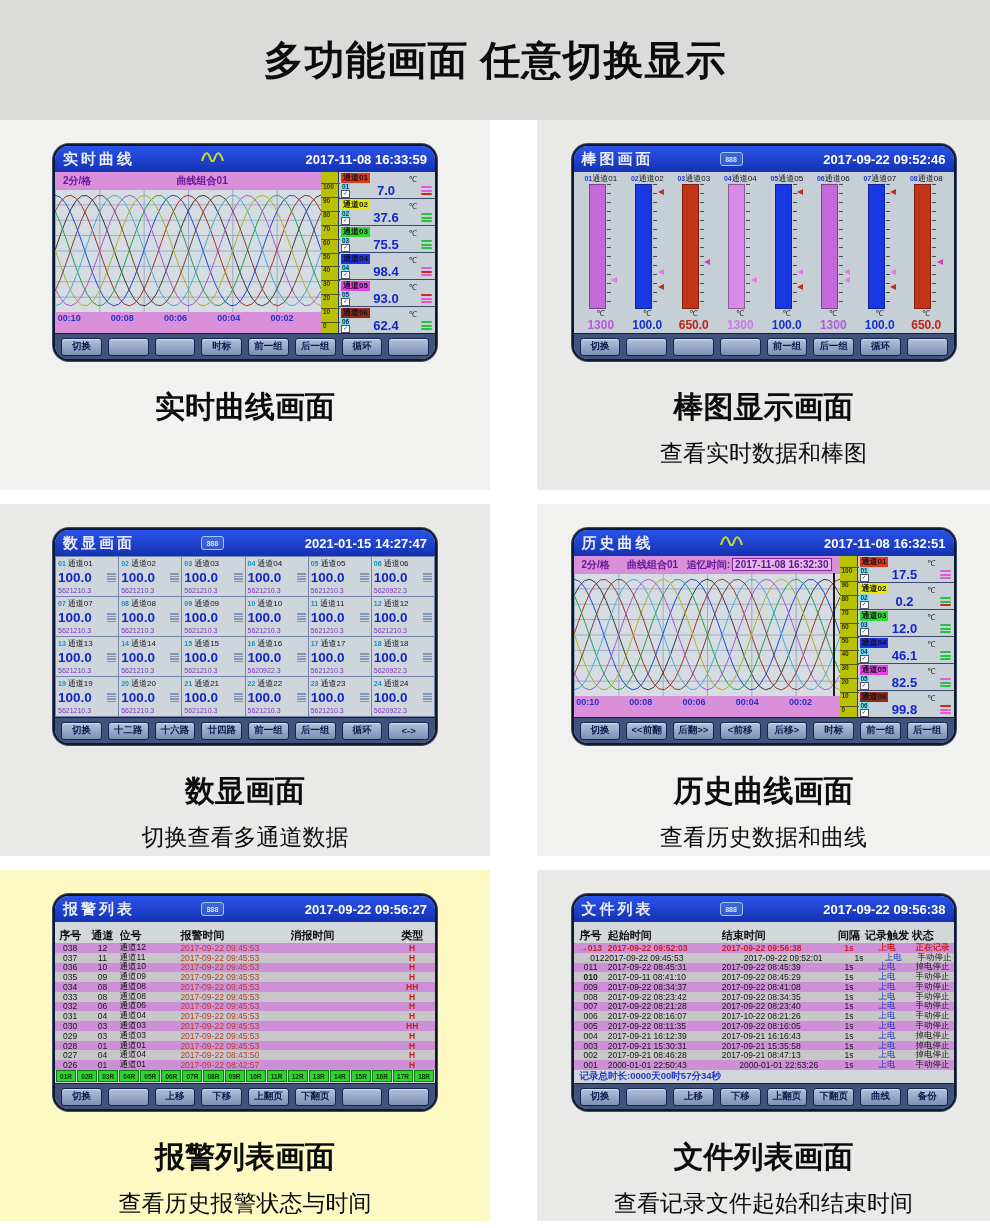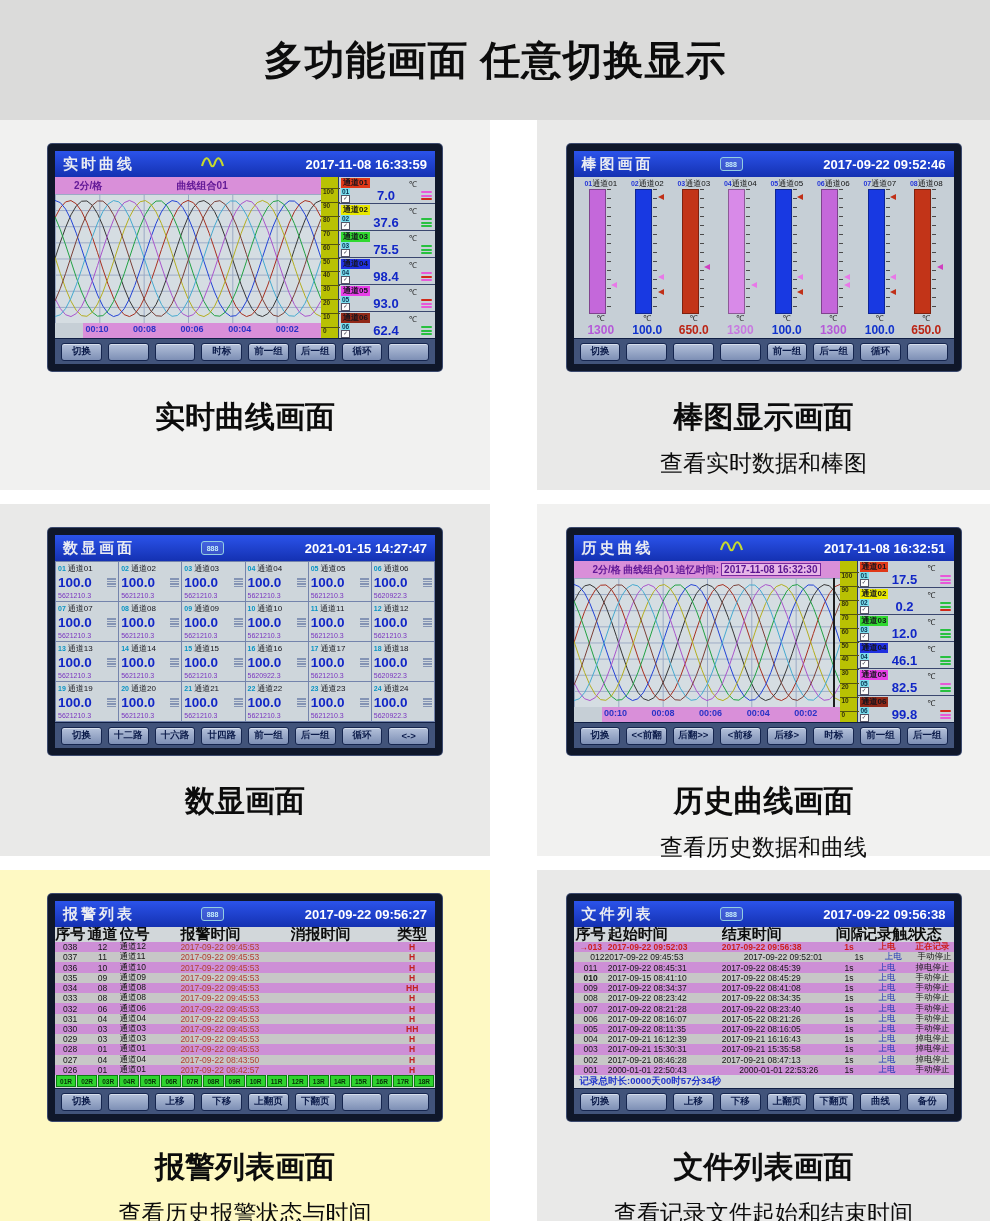--- a/index.html
+++ b/index.html
@@ -10,38 +10,38 @@
   .cell{display:flex;flex-direction:column;align-items:center;}
   .cell:nth-child(1){background:#f1f1f0;}
   .cell:nth-child(2){background:#e9e9e8;}
   .cell:nth-child(3){background:#e9e9e8;}
   .cell:nth-child(4){background:#f1f1f0;}
   .cell:nth-child(5){background:#fef9c3;}
   .cell:nth-child(6){background:#e9e9e8;}
   .cell h2{margin:26px 0 0;font-size:30px;font-weight:bold;color:#0c0c0c;}
   .cell p{margin:10px 0 0;font-size:23px;color:#0c0c0c;}
   
-  .dev{width:380px;height:213px;margin-top:24px;border:7px solid #0f172a;box-shadow:0 0 0 1px #3c4a6e;border-radius:4px;overflow:hidden;display:flex;flex-direction:column;background:#c6cfd6;flex:none;}
+  .dev{width:380px;height:213px;margin-top:24px;border:2px solid #0f172a;box-shadow:0 0 0 1px #3c4a6e;border-radius:16px;overflow:hidden;display:flex;flex-direction:column;background:#c6cfd6;flex:none;}
   .dev-h{height:26px;flex:none;background:linear-gradient(#2b53ea,#1431b2);display:flex;align-items:center;padding:0 8px;position:relative;}
   .dev-h .t{color:#e9ebf2;font-weight:bold;font-size:15px;letter-spacing:3px;}
   .dev-h .logo{position:absolute;left:146px;top:4px;}
   .dev-h .dt{margin-left:auto;color:#fff;font-weight:bold;font-size:13px;}
   .usb{width:21px;height:12px;border:1px solid #93cee2;border-radius:3px;background:rgba(255,255,255,.14);color:#c6eefa;font-size:7px;font-weight:bold;display:flex;align-items:center;justify-content:center;margin-top:2px;}
   .dev-f{height:25px;flex:none;background:#41537a;border-top:1px solid #101f44;display:flex;align-items:center;padding:0 3px;}
   .btn{flex:1;height:16px;margin:0 3px;background:linear-gradient(#b4c1da,#7d8fb5);border:1px solid #15254e;border-radius:3px;box-shadow:inset 0 1px 0 #d7dfec;font-size:9.5px;font-weight:bold;color:#0b1b4a;display:flex;align-items:center;justify-content:center;white-space:nowrap;}
   .main{flex:1;display:flex;min-height:0;}
   
   .cv-left{flex:1;display:flex;flex-direction:column;min-width:0;}
-  .cv-top{height:17px;flex:none;background:#d98fd9;color:#641a98;font-weight:bold;font-size:10px;display:flex;align-items:center;padding:0 19px;white-space:nowrap;}
+  .cv-top{height:17px;flex:none;background:#d98fd9;color:#641a98;font-weight:bold;font-size:10px;display:flex;align-items:center;padding:0 8px;white-space:nowrap;}
   .cv-top .sp{flex:1;}
   .rec-box{border:1px solid #7a2aa0;background:#e7b6e7;padding:0 2px;color:#5a1490;margin-left:2px;}
   .cv-chart{flex:1;position:relative;background:#d5dde2;background-image:linear-gradient(to right,#9aa9c4 1px,transparent 1px),linear-gradient(to bottom,#9aa9c4 1px,transparent 1px);background-size:16.666% 12.5%;overflow:hidden;}
   .cv-chart svg{position:absolute;inset:0;width:100%;height:100%;}
   .cursor{position:absolute;top:0;bottom:0;right:5px;width:1.5px;background:#1c1c1c;}
-  .cv-bottom{height:15px;flex:none;background:#d98fd9;position:relative;font-size:9px;color:#2a33c6;font-weight:bold;margin-left:28px;}
+  .cv-bottom{height:21px;flex:none;background:#d98fd9;position:relative;font-size:9px;color:#2a33c6;font-weight:bold;}
   .cv-bottom span{position:absolute;top:1px;}
   .cv-scale{width:17px;flex:none;background:#b9c103;position:relative;font-size:6.5px;font-weight:bold;color:#35350a;}
   .cv-scale i{position:absolute;left:0;width:100%;font-style:normal;border-top:1px solid #55550f;line-height:1;padding-left:2px;}
   .cv-chs{width:96px;flex:none;background:#c8d1d8;display:flex;flex-direction:column;border-left:1px solid #2a3a66;}
   .ch{flex:1;border-bottom:1px solid #3a476f;display:flex;flex-direction:column;padding:1px 2px 0;min-height:0;}
   .ch:last-child{border-bottom:none;}
   .ch-top{display:flex;align-items:center;height:10px;flex:none;}
   .ch-name{font-size:8px;font-weight:bold;line-height:10px;padding:0 2px;color:#14141c;}
   .ch-unit{margin-left:auto;font-size:8px;margin-right:16px;color:#222;}
   .ch-bot{flex:1;display:flex;align-items:center;min-height:0;}
@@ -68,21 +68,21 @@
   .dg-top{display:flex;gap:2px;align-items:center;height:10px;flex:none;}
   .dg-num{font-size:7px;color:#0894c4;font-weight:bold;}
   .dg-name{font-size:8px;color:#14141c;}
   .dg-mid{flex:1;display:flex;align-items:center;min-height:0;}
   .dg-val{font-size:13.5px;font-weight:bold;color:#1126c6;flex:1;}
   .dg-ham{width:9px;display:flex;flex-direction:column;gap:1px;flex:none;}
   .dg-ham i{height:1.5px;background:#8494b4;}
   .dg-sub{font-size:7px;color:#7a35c0;height:8px;line-height:8px;}
   
   .tb-main{flex:1;display:flex;flex-direction:column;background:#d2d7da;min-height:0;}
-  .tb-head{display:flex;font-weight:bold;font-size:15px;height:15px;flex:none;align-items:center;color:#0c0c0c;}
+  .tb-head{display:flex;font-weight:bold;font-size:11px;height:15px;flex:none;align-items:center;color:#0c0c0c;margin-top:6px;}
   .tb-rows{flex:1;display:flex;flex-direction:column;min-height:0;}
   .tr{flex:1;display:flex;align-items:center;font-size:8.5px;color:#161616;min-height:0;}
   .tr.odd{background:#cd8fd6;}
   .tr.even{background:#c7c7c7;}
   .tc{overflow:hidden;white-space:nowrap;}
   .al-time{color:#b34031;}
   .al-type{color:#c32020;font-weight:bold;}
   .fl-trig{color:#2038b8;}
   .tr.cur, .tr.cur .tc{color:#cc2020;font-weight:bold;}
   .al-tabs{height:12px;flex:none;display:flex;gap:1px;padding:0 1px 1px;}
@@ -783,20 +783,21 @@
           <div class="btn">十二路</div>
           <div class="btn">十六路</div>
           <div class="btn">廿四路</div>
           <div class="btn">前一组</div>
           <div class="btn">后一组</div>
           <div class="btn">循环</div>
           <div class="btn">&lt;-&gt;</div>
         </div>
       </div>
     <h2>数显画面</h2>
+    <p>切换查看多通道数据</p>
   </section>
   <section class="cell">
     <div class="dev">
         <div class="dev-h">
           <span class="t">历史曲线</span>
           <span class="logo"><svg width="26" height="14" viewBox="0 0 26 14">
               <path d="M1 11 C4 1 7 1 9.5 9 C10.5 12 12.5 12 13.5 9 C16 1 19 1 22 11" fill="none" stroke="#c6da2e" stroke-width="2.2"></path>
             </svg></span>
           <span class="dt">2017-11-08 16:32:51</span>
         </div>
@@ -1166,21 +1167,21 @@
             <div class="tr odd">
               <span class="tc" style="width: 9%; text-align: center;">011</span>
               <span class="tc" style="width: 30%; text-align: left;">2017-09-22 08:45:31</span>
               <span class="tc" style="width: 30%; text-align: left;">2017-09-22 08:45:39</span>
               <span class="tc" style="width: 7%; text-align: center;">1s</span>
               <span class="tc fl-trig" style="width: 13%; text-align: center;">上电</span>
               <span class="tc" style="width: 11%; text-align: center;">掉电停止</span>
             </div>
             <div class="tr even">
               <span class="tc" style="width: 9%; text-align: center; font-weight: bold;">010</span>
-              <span class="tc" style="width: 30%; text-align: left;">2017-09-15 08:41:10</span>
+              <span class="tc" style="width: 30%; text-align: left;">2017-09-11 08:41:10</span>
               <span class="tc" style="width: 30%; text-align: left;">2017-09-22 08:45:29</span>
               <span class="tc" style="width: 7%; text-align: center;">1s</span>
               <span class="tc fl-trig" style="width: 13%; text-align: center;">上电</span>
               <span class="tc" style="width: 11%; text-align: center;">手动停止</span>
             </div>
             <div class="tr odd">
               <span class="tc" style="width: 9%; text-align: center;">009</span>
               <span class="tc" style="width: 30%; text-align: left;">2017-09-22 08:34:37</span>
               <span class="tc" style="width: 30%; text-align: left;">2017-09-22 08:41:08</span>
               <span class="tc" style="width: 7%; text-align: center;">1s</span>
@@ -1199,21 +1200,21 @@
               <span class="tc" style="width: 9%; text-align: center;">007</span>
               <span class="tc" style="width: 30%; text-align: left;">2017-09-22 08:21:28</span>
               <span class="tc" style="width: 30%; text-align: left;">2017-09-22 08:23:40</span>
               <span class="tc" style="width: 7%; text-align: center;">1s</span>
               <span class="tc fl-trig" style="width: 13%; text-align: center;">上电</span>
               <span class="tc" style="width: 11%; text-align: center;">手动停止</span>
             </div>
             <div class="tr even">
               <span class="tc" style="width: 9%; text-align: center;">006</span>
               <span class="tc" style="width: 30%; text-align: left;">2017-09-22 08:16:07</span>
-              <span class="tc" style="width: 30%; text-align: left;">2017-05-22 08:21:26</span>
+              <span class="tc" style="width: 30%; text-align: left;">2017-10-22 08:21:26</span>
               <span class="tc" style="width: 7%; text-align: center;">1s</span>
               <span class="tc fl-trig" style="width: 13%; text-align: center;">上电</span>
               <span class="tc" style="width: 11%; text-align: center;">手动停止</span>
             </div>
             <div class="tr odd">
               <span class="tc" style="width: 9%; text-align: center;">005</span>
               <span class="tc" style="width: 30%; text-align: left;">2017-09-22 08:11:35</span>
               <span class="tc" style="width: 30%; text-align: left;">2017-09-22 08:16:05</span>
               <span class="tc" style="width: 7%; text-align: center;">1s</span>
               <span class="tc fl-trig" style="width: 13%; text-align: center;">上电</span>

